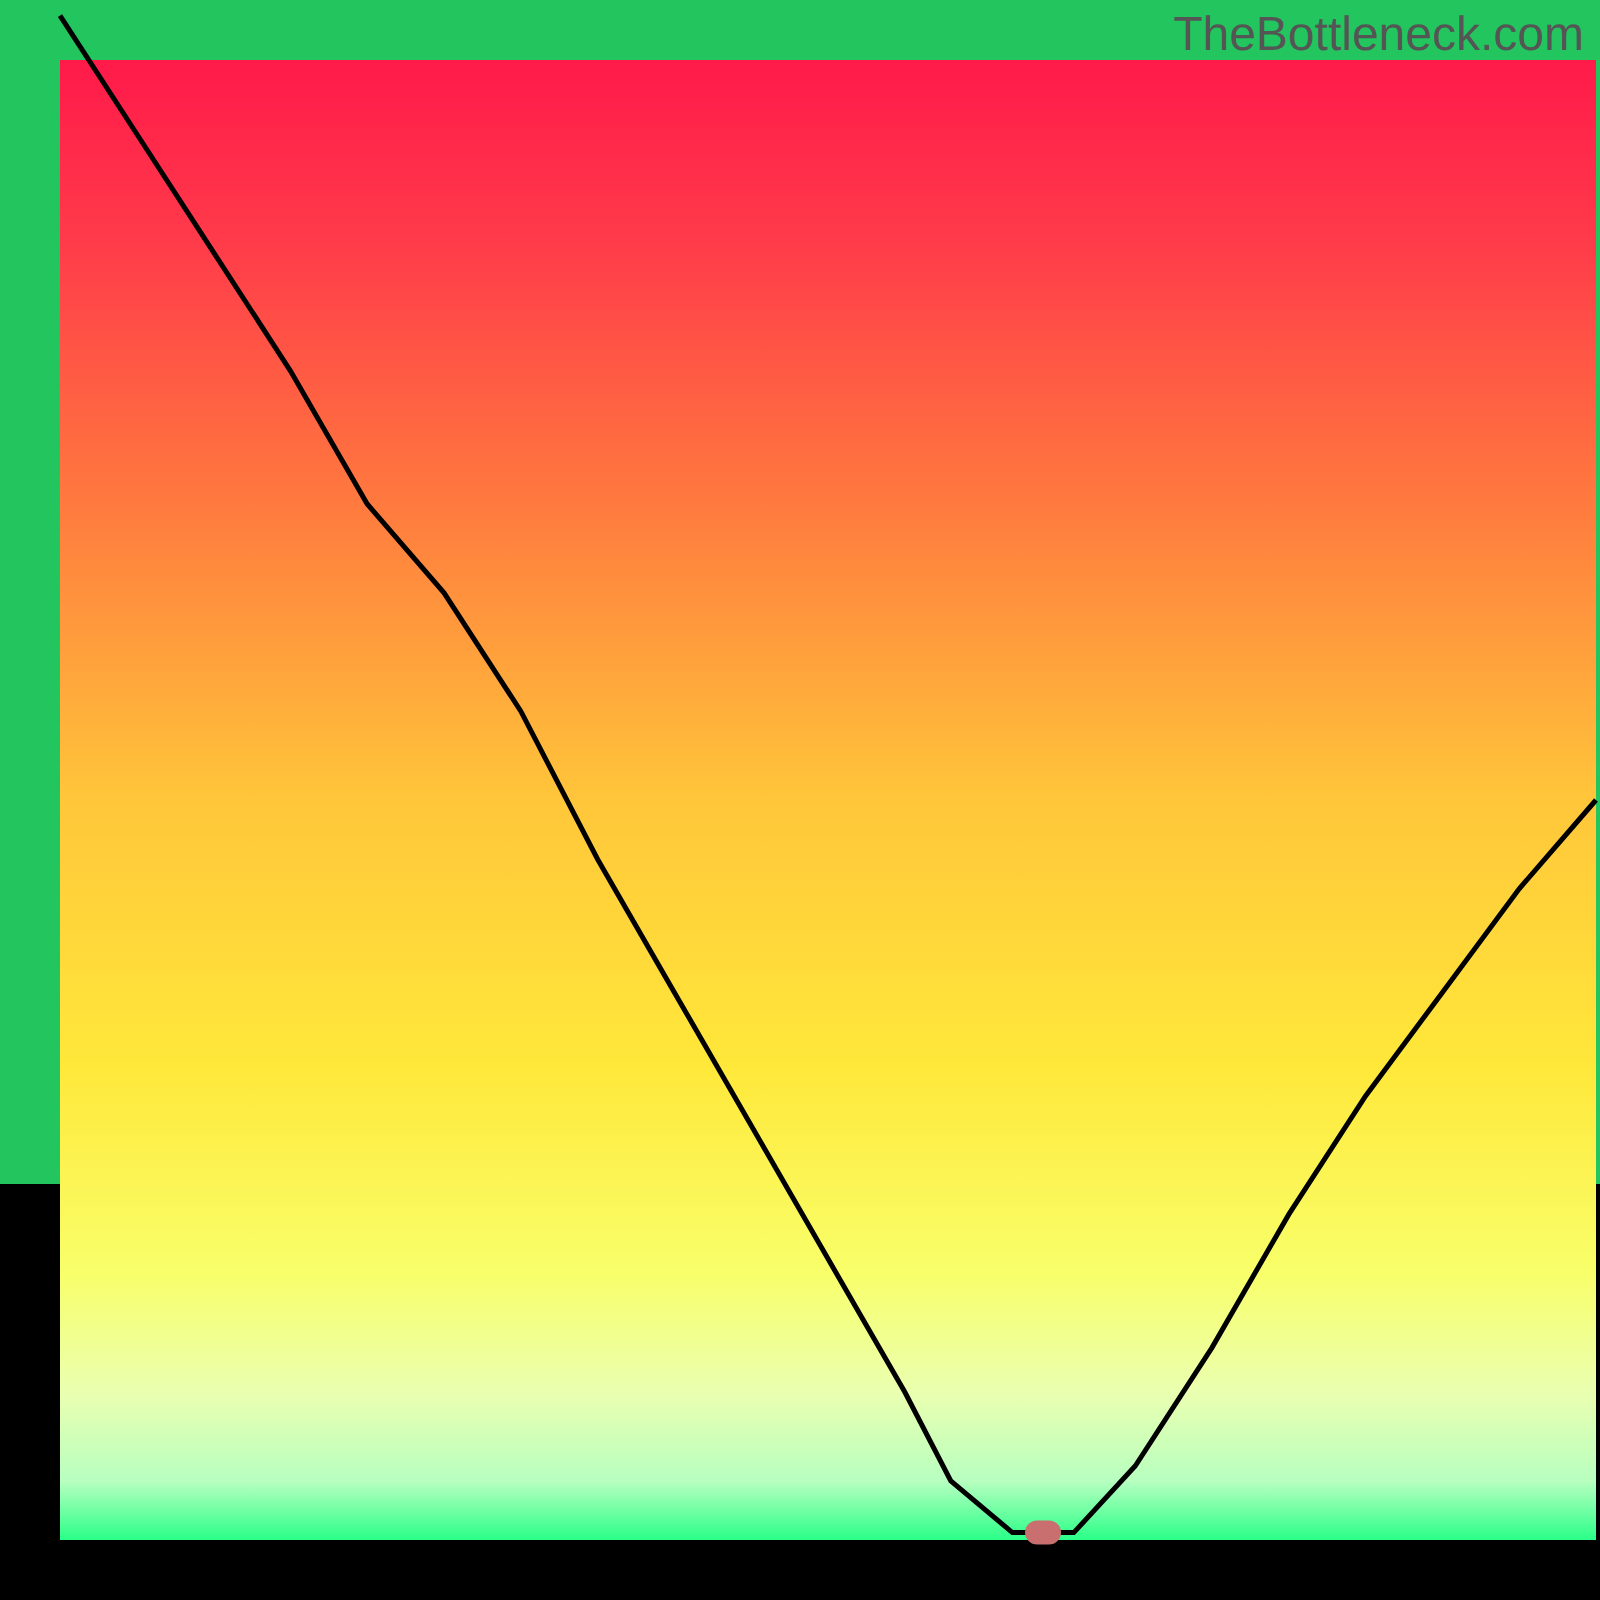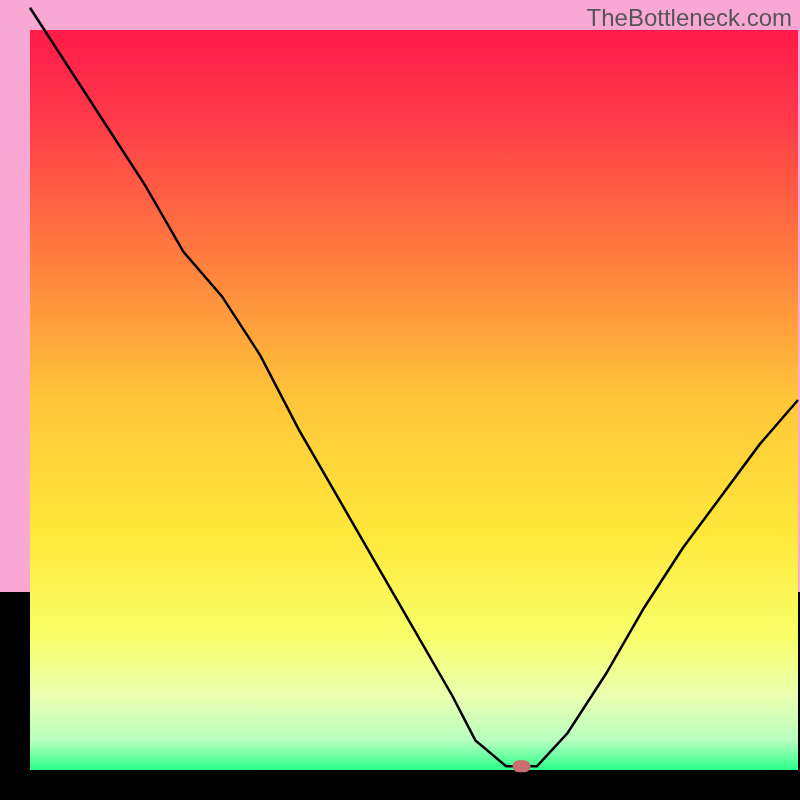--- a/index.html
+++ b/index.html
@@ -7,21 +7,21 @@
     padding: 0;
     width: 800px;
     height: 800px;
     background: #000;
     overflow: hidden;
   }
   .chart-container {
     position: relative;
     width: 800px;
     height: 592px;
-    background: #f9a8d4;
+    background: #22c55e;
   }
   .watermark {
     position: absolute;
     top: 4px;
     right: 8px;
     color: #555;
     font-family: Arial, Helvetica, sans-serif;
     font-size: 24px;
     font-weight: 500;
     z-index: 5;

